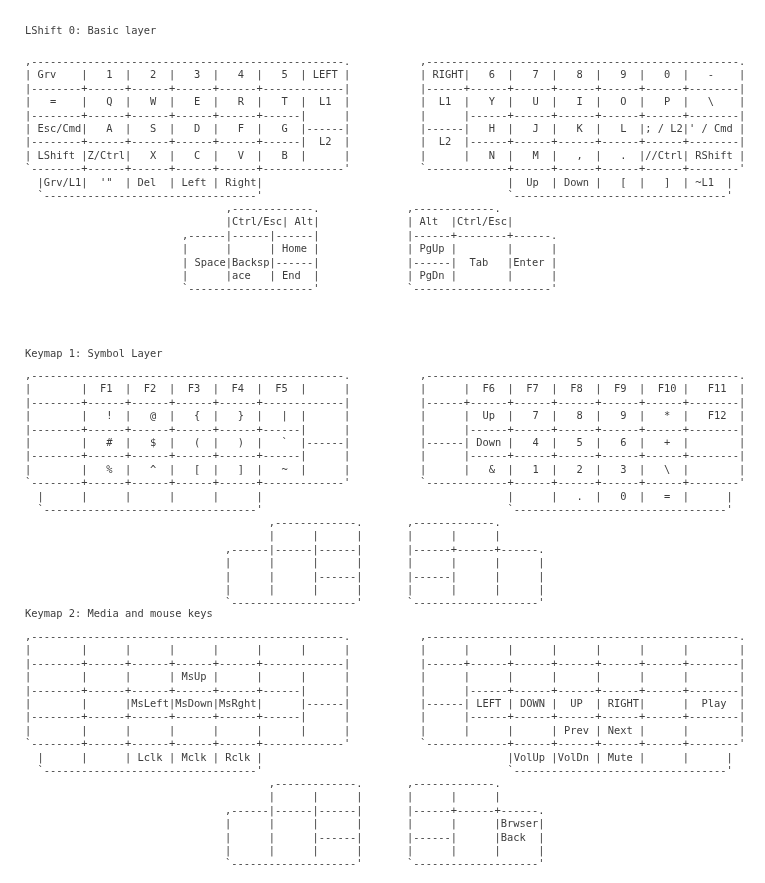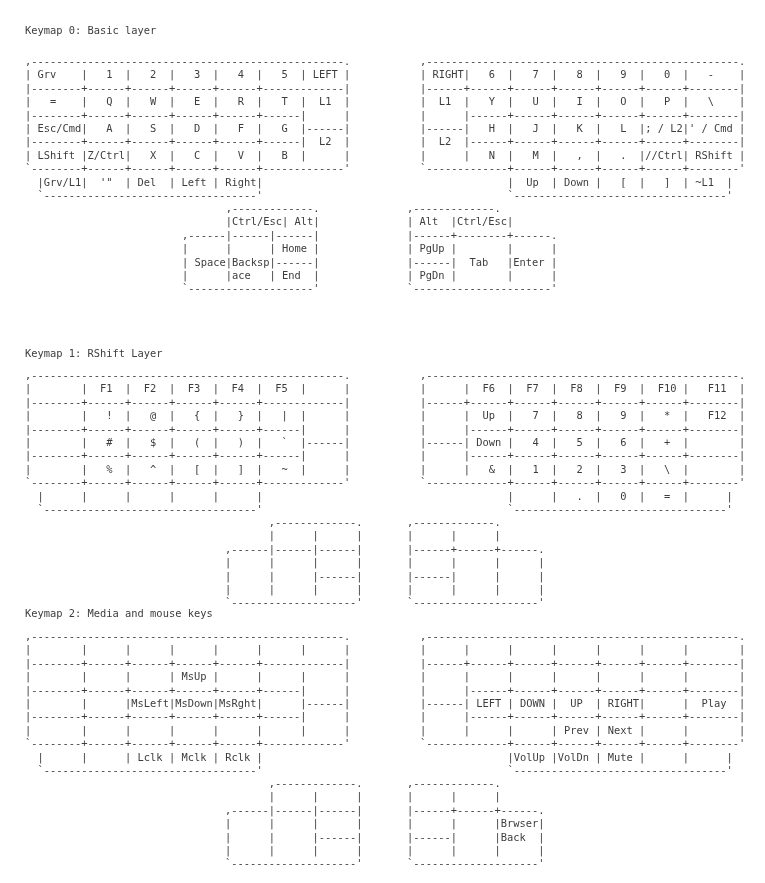--- a/index.html
+++ b/index.html
@@ -44,21 +44,21 @@
   .km2 .main-left,  .km2 .main-right  { top: 23px; }
   .km2 .thumb-left  { left: 225px; top: 170px; }
   .km2 .thumb-right { left: 407px; top: 170px; }
 </style>
 </head>
 <body>
 
 <div class="page">
 
   <section class="keymap km0">
-    <div class="km-title">Keymap 0: Basic layer</div>
+    <div class="km-title">LShift 0: Basic layer</div>
     <pre class="art main-left">,--------------------------------------------------.
 | Grv    |   1  |   2  |   3  |   4  |   5  | LEFT |
 |--------+------+------+------+------+-------------|
 |   =    |   Q  |   W  |   E  |   R  |   T  |  L1  |
 |--------+------+------+------+------+------|      |
 | Esc/Cmd|   A  |   S  |   D  |   F  |   G  |------|
 |--------+------+------+------+------+------|  L2  |
 | LShift |Z/Ctrl|   X  |   C  |   V  |   B  |      |
 `--------+------+------+------+------+-------------'
   |Grv/L1|  '"  | Del  | Left | Right|
@@ -84,21 +84,21 @@
     <pre class="art thumb-right">,-------------.
 | Alt  |Ctrl/Esc|
 |------+--------+------.
 | PgUp |        |      |
 |------|  Tab   |Enter |
 | PgDn |        |      |
 `----------------------'</pre>
   </section>
 
   <section class="keymap km1">
-    <div class="km-title">Keymap 1: RShift Layer</div>
+    <div class="km-title">Keymap 1: Symbol Layer</div>
     <pre class="art main-left">,--------------------------------------------------.
 |        |  F1  |  F2  |  F3  |  F4  |  F5  |      |
 |--------+------+------+------+------+-------------|
 |        |   !  |   @  |   {  |   }  |   |  |      |
 |--------+------+------+------+------+------|      |
 |        |   #  |   $  |   (  |   )  |   `  |------|
 |--------+------+------+------+------+------|      |
 |        |   %  |   ^  |   [  |   ]  |   ~  |      |
 `--------+------+------+------+------+-------------'
   |      |      |      |      |      |

